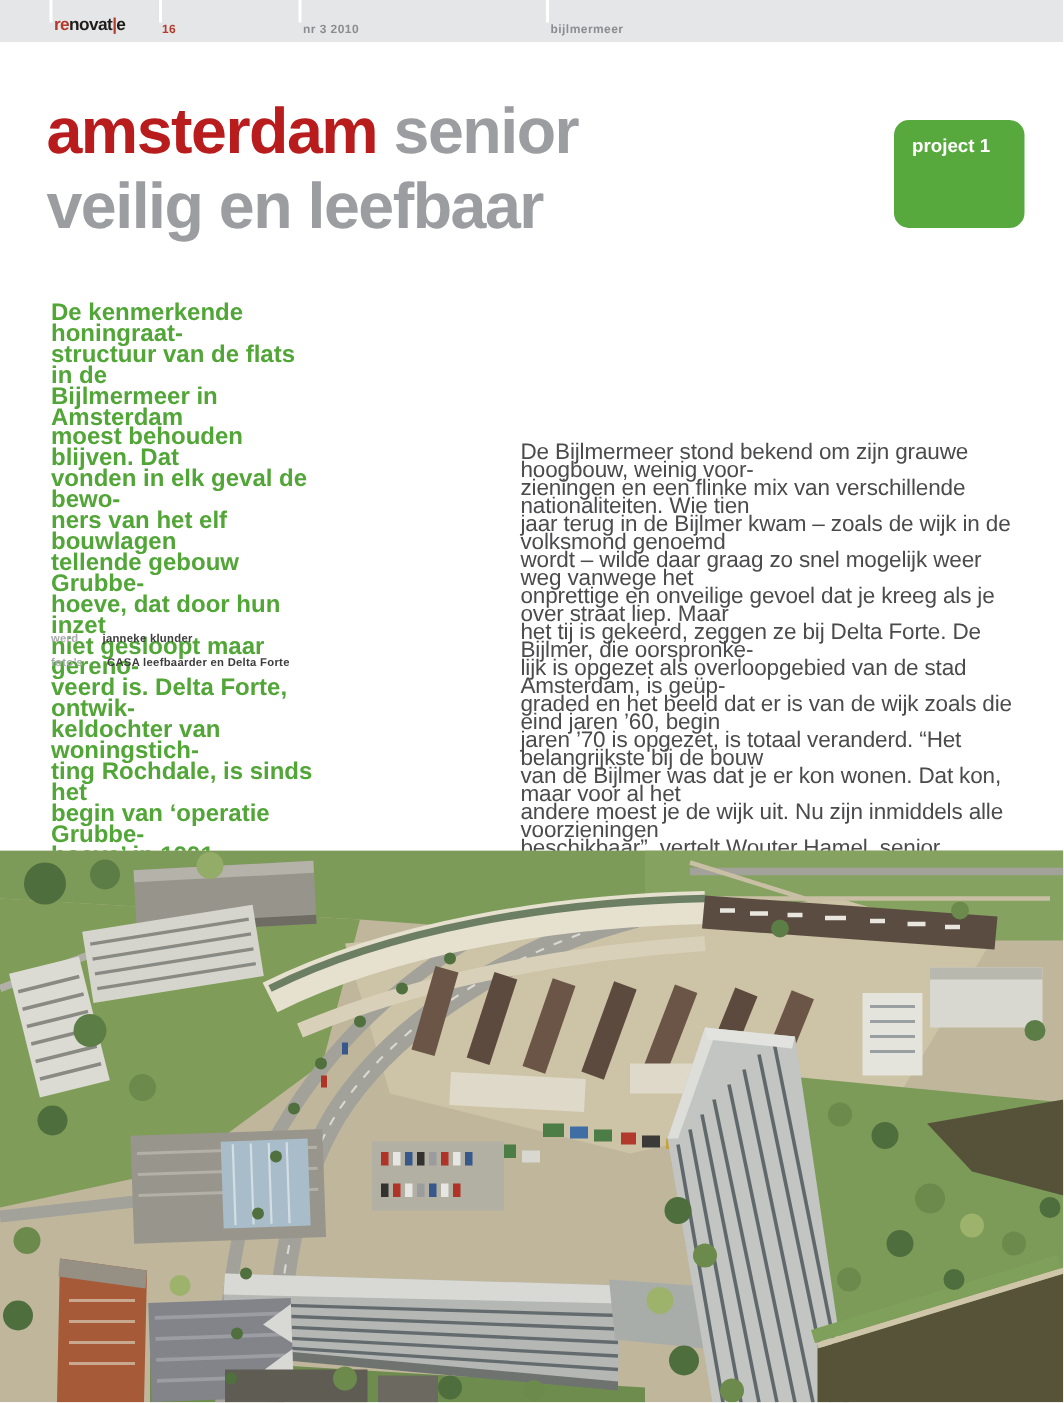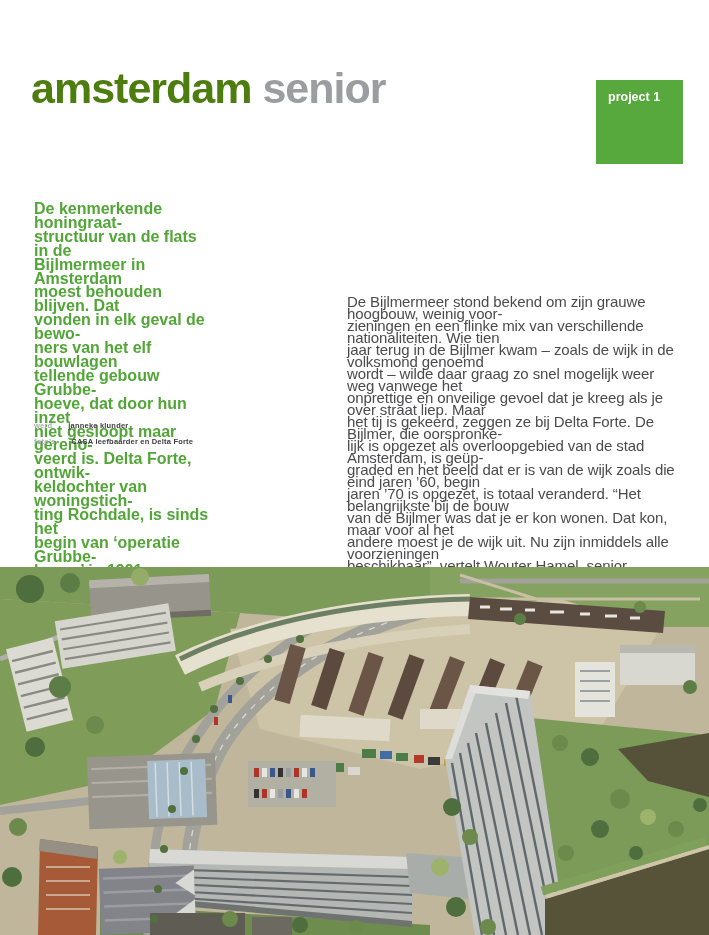--- a/index.html
+++ b/index.html
@@ -17,27 +17,28 @@
   .hmeta { position:absolute; top:15px; font-size:8px; font-weight:bold; letter-spacing:0.3px; color:#8b8d90; }
   .pagenum { left:108px; color:#b33b2d; }
   .issue   { left:202px; }
   .section { left:367px; }
   
   .title {
     position:absolute; left:31px; top:63px;
     font-size:43px; font-weight:bold; letter-spacing:-1px; line-height:50px;
   }
   .title .line { display:block; white-space:nowrap; }
-  .c-green { color:#4d7c0f; }
+  .c-green { color:#b91c1c; }
   .c-gray  { color:#9b9da0; }
   
   .badge {
-    position:absolute; left:596px; top:80px; width:87px; height:84px;
+    position:absolute; left:596px; top:80px; width:87px; height:72px;
     background:#57a93d; color:#ffffff; font-size:12.5px; font-weight:bold;
     padding:10px 0 0 12px;
+    border-radius:10px;
   }
   
   .intro {
     position:absolute; left:34px; top:202px; width:178px;
     font-size:16px; font-weight:bold; line-height:13.9px;
     color:#52a637; white-space:pre-line;
   }
   .credits { position:absolute; left:34px; top:418px; font-size:7.5px; line-height:15.5px; }
   .credits .lbl { color:#a9abae; font-weight:bold; letter-spacing:0.2px; }
   .credits .val { color:#3d3b3c; font-weight:bold; letter-spacing:0.2px; margin-left:16px; }
@@ -49,23 +50,34 @@
   }
   
   .photo { position:absolute; left:0; top:567px; width:709px; height:368px; }
   .photo svg { display:block; }
 </style>
 </head>
 <body>
 
 <div class="page">
 
+  <header class="topbar">
+    <div class="tick t1"></div>
+    <div class="tick t2"></div>
+    <div class="tick t3"></div>
+    <div class="tick t4"></div>
+    <div class="logo"><span class="red">re</span><span>novat</span><span class="red">|</span><span>e</span></div>
+    <div class="hmeta pagenum">16</div>
+    <div class="hmeta issue">nr 3 2010</div>
+    <div class="hmeta section">bijlmermeer</div>
+  </header>
 
   <h1 class="title">
     <span class="line"><span class="c-green">amsterdam</span><span class="c-gray"> senior</span></span>
+    <span class="line c-gray">veilig en leefbaar</span>
   </h1>
 
   <div class="badge">
     <span>project 1</span>
   </div>
 
   <p class="intro">De kenmerkende honingraat-
 structuur van de flats in de
 Bijlmermeer in Amsterdam
 moest behouden blijven. Dat

